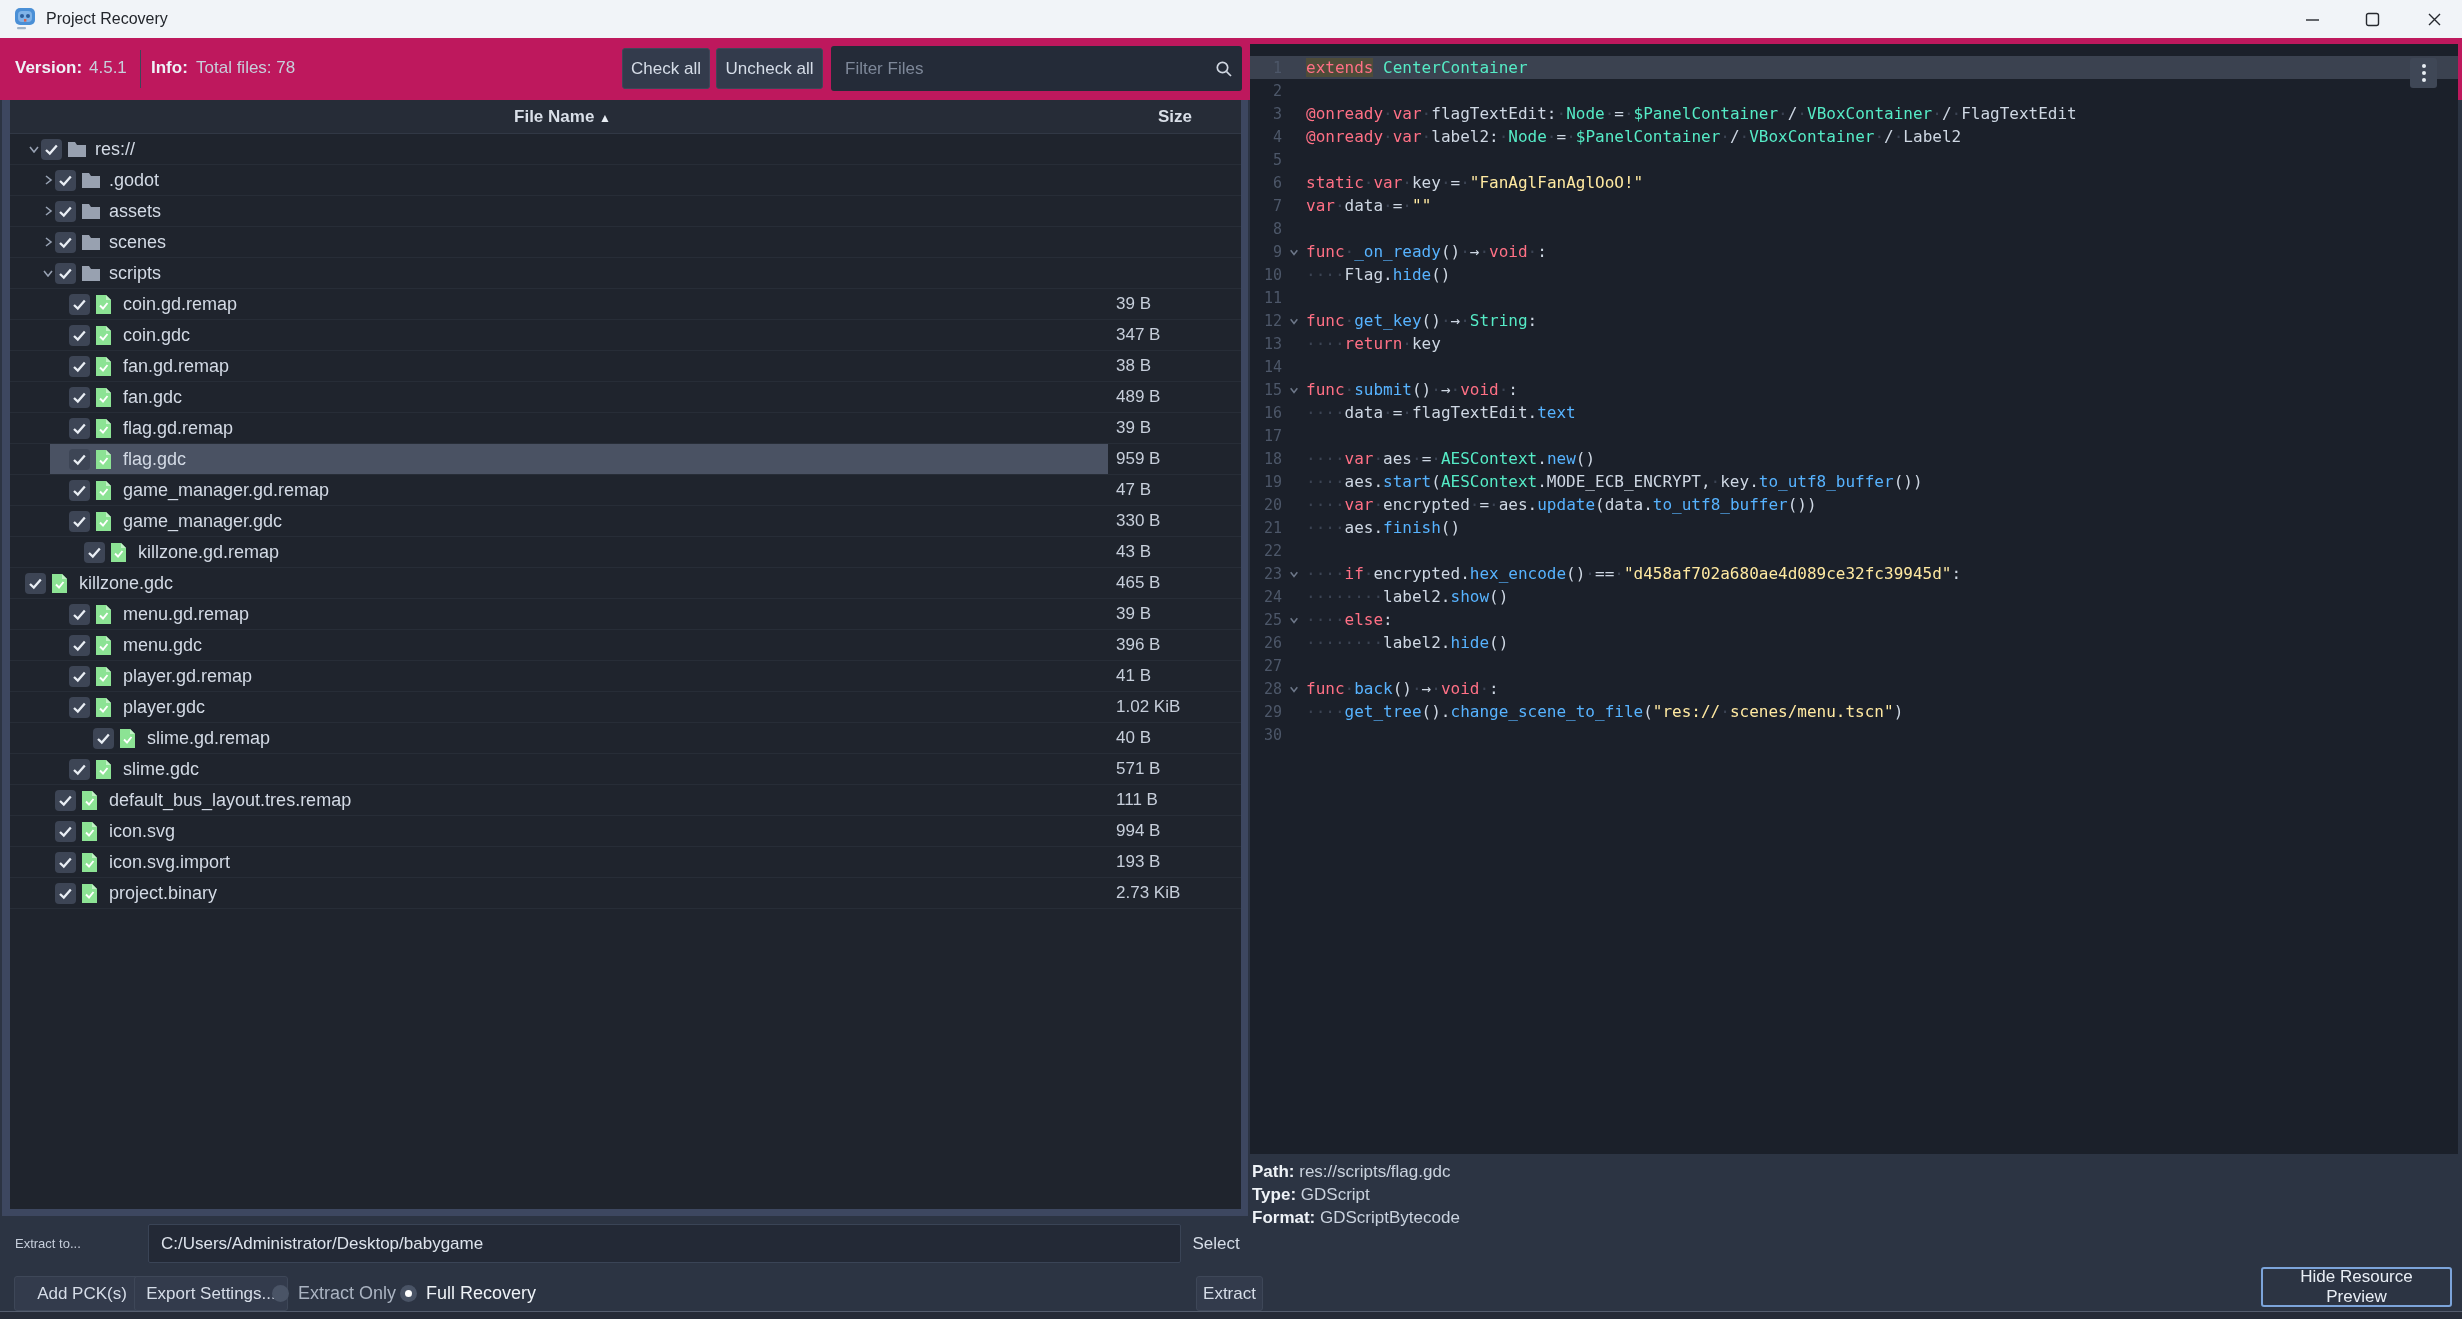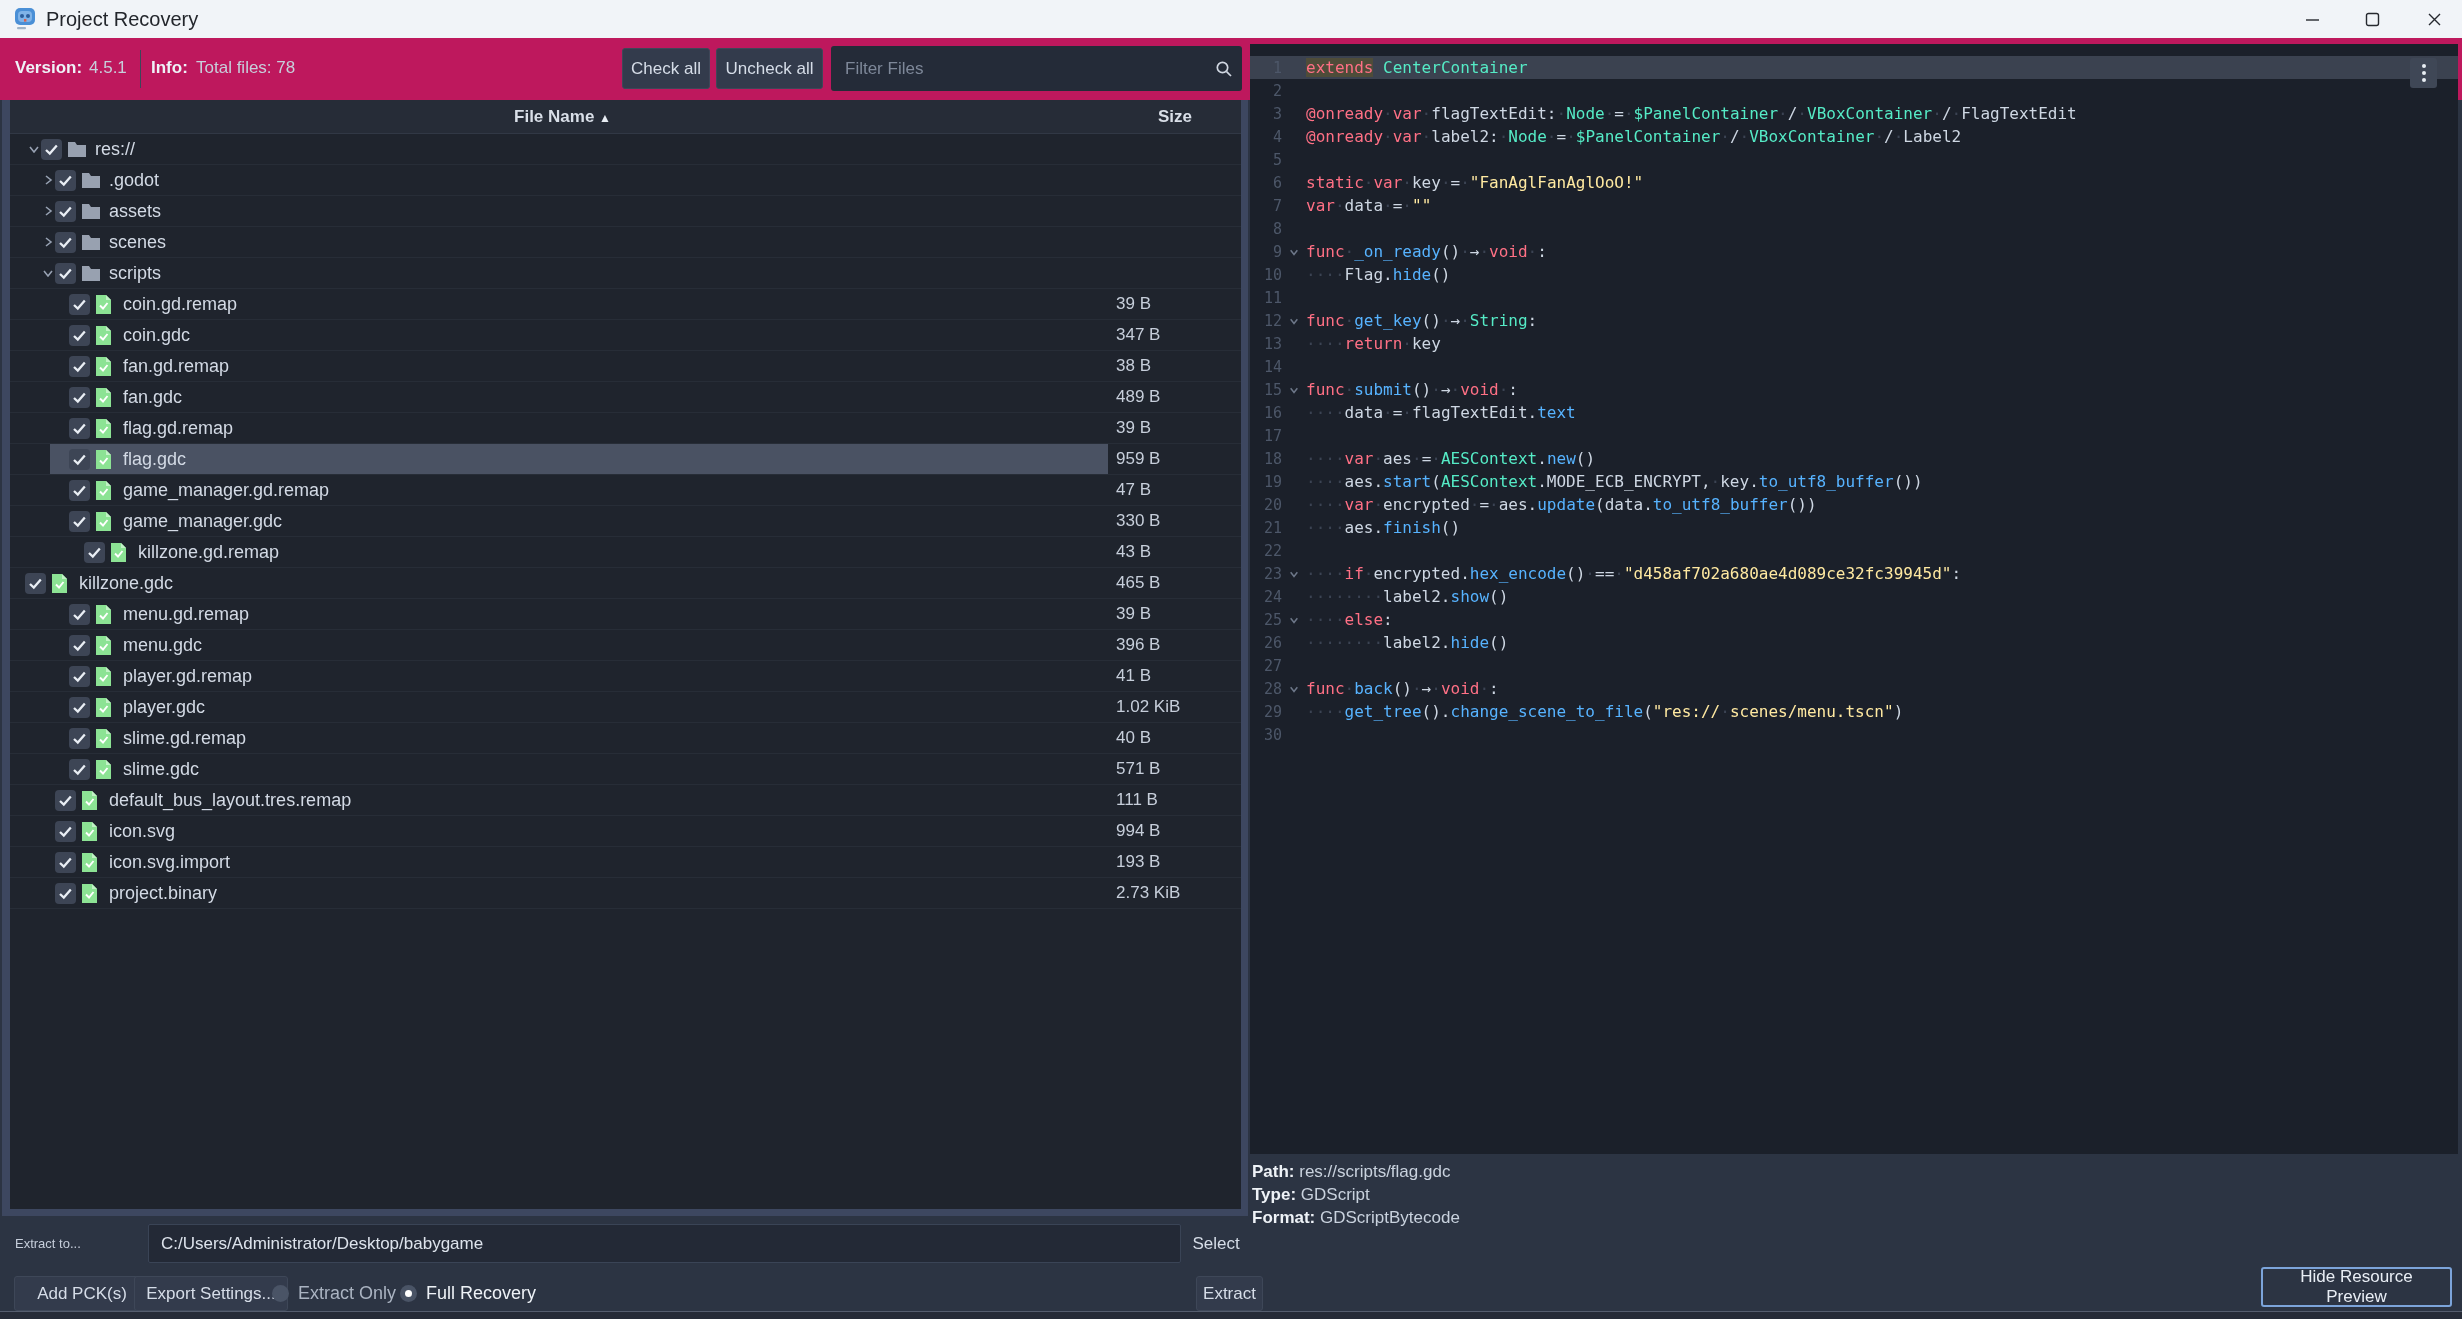--- a/index.html
+++ b/index.html
@@ -6,21 +6,21 @@
   body{
     width:2462px;height:1319px;position:relative;overflow:hidden;
     background:#2c3443;
     font-family:"Liberation Sans", sans-serif;
     -webkit-font-smoothing:antialiased;
   }
   .abs{position:absolute;}
   
   .titlebar{left:0;top:0;width:2462px;height:38px;background:#f1f4f8;color:#22252b;}
   .app-icon{left:13px;top:7px;width:24px;height:24px;}
-  .title{left:46px;top:0;height:38px;line-height:38px;font-size:20px;color:#23262c;}
+  .title{left:46px;top:0;height:38px;line-height:38px;font-size:16px;color:#23262c;}
   .winbtn{top:0;height:38px;display:flex;align-items:center;justify-content:center;color:#2b2e34;}
   .winbtn.min{left:2288px;width:48px;}
   .winbtn.max{left:2348px;width:48px;}
   .winbtn.close{left:2406px;width:56px;}
   
   .toolbar{left:0;top:38px;width:2462px;height:62px;background:#be185d;}
   .tb-lbl{font-size:17px;font-weight:bold;color:#eef2f7;top:20px;}
   .tb-val{font-size:17px;color:#c7cfdb;top:20px;}
   .tb-sep{left:140px;top:12px;width:1px;height:38px;background:#3d4659;}
   .btn{
@@ -505,21 +505,21 @@
           <span class="ficon">
             <svg width="17" height="21" viewBox="0 0 17 21">
               <path d="M1 1 h10 l5 5 v14 h-15 z" fill="#8ce394"></path>
               <path d="M11 1 l5 5 h-5 z" fill="#c2f2c6"></path>
               <path d="M5 11.5 l3 3 l4.5 -5.5" stroke="#ffffff" stroke-width="1.9" fill="none"></path>
             </svg>
           </span>
           <span class="fname">player.gdc</span>
           <span class="fsize">1.02 KiB</span>
         </div>
-        <div class="trow" style="padding-left: 44px; text-align: right;">
+        <div class="trow" style="padding-left: 68px; text-align: right;">
           <span class="arrow"></span>
           <span class="cb">
             <svg width="21" height="21" viewBox="0 0 21 21">
               <rect width="21" height="21" rx="4" fill="#3d4555"></rect>
               <path d="M5 11 L8.8 14.6 L15.8 6.6" stroke="#e9eef4" stroke-width="2.3" fill="none"></path>
             </svg>
           </span>
           <span class="ficon">
             <svg width="17" height="21" viewBox="0 0 17 21">
               <path d="M1 1 h10 l5 5 v14 h-15 z" fill="#8ce394"></path>

